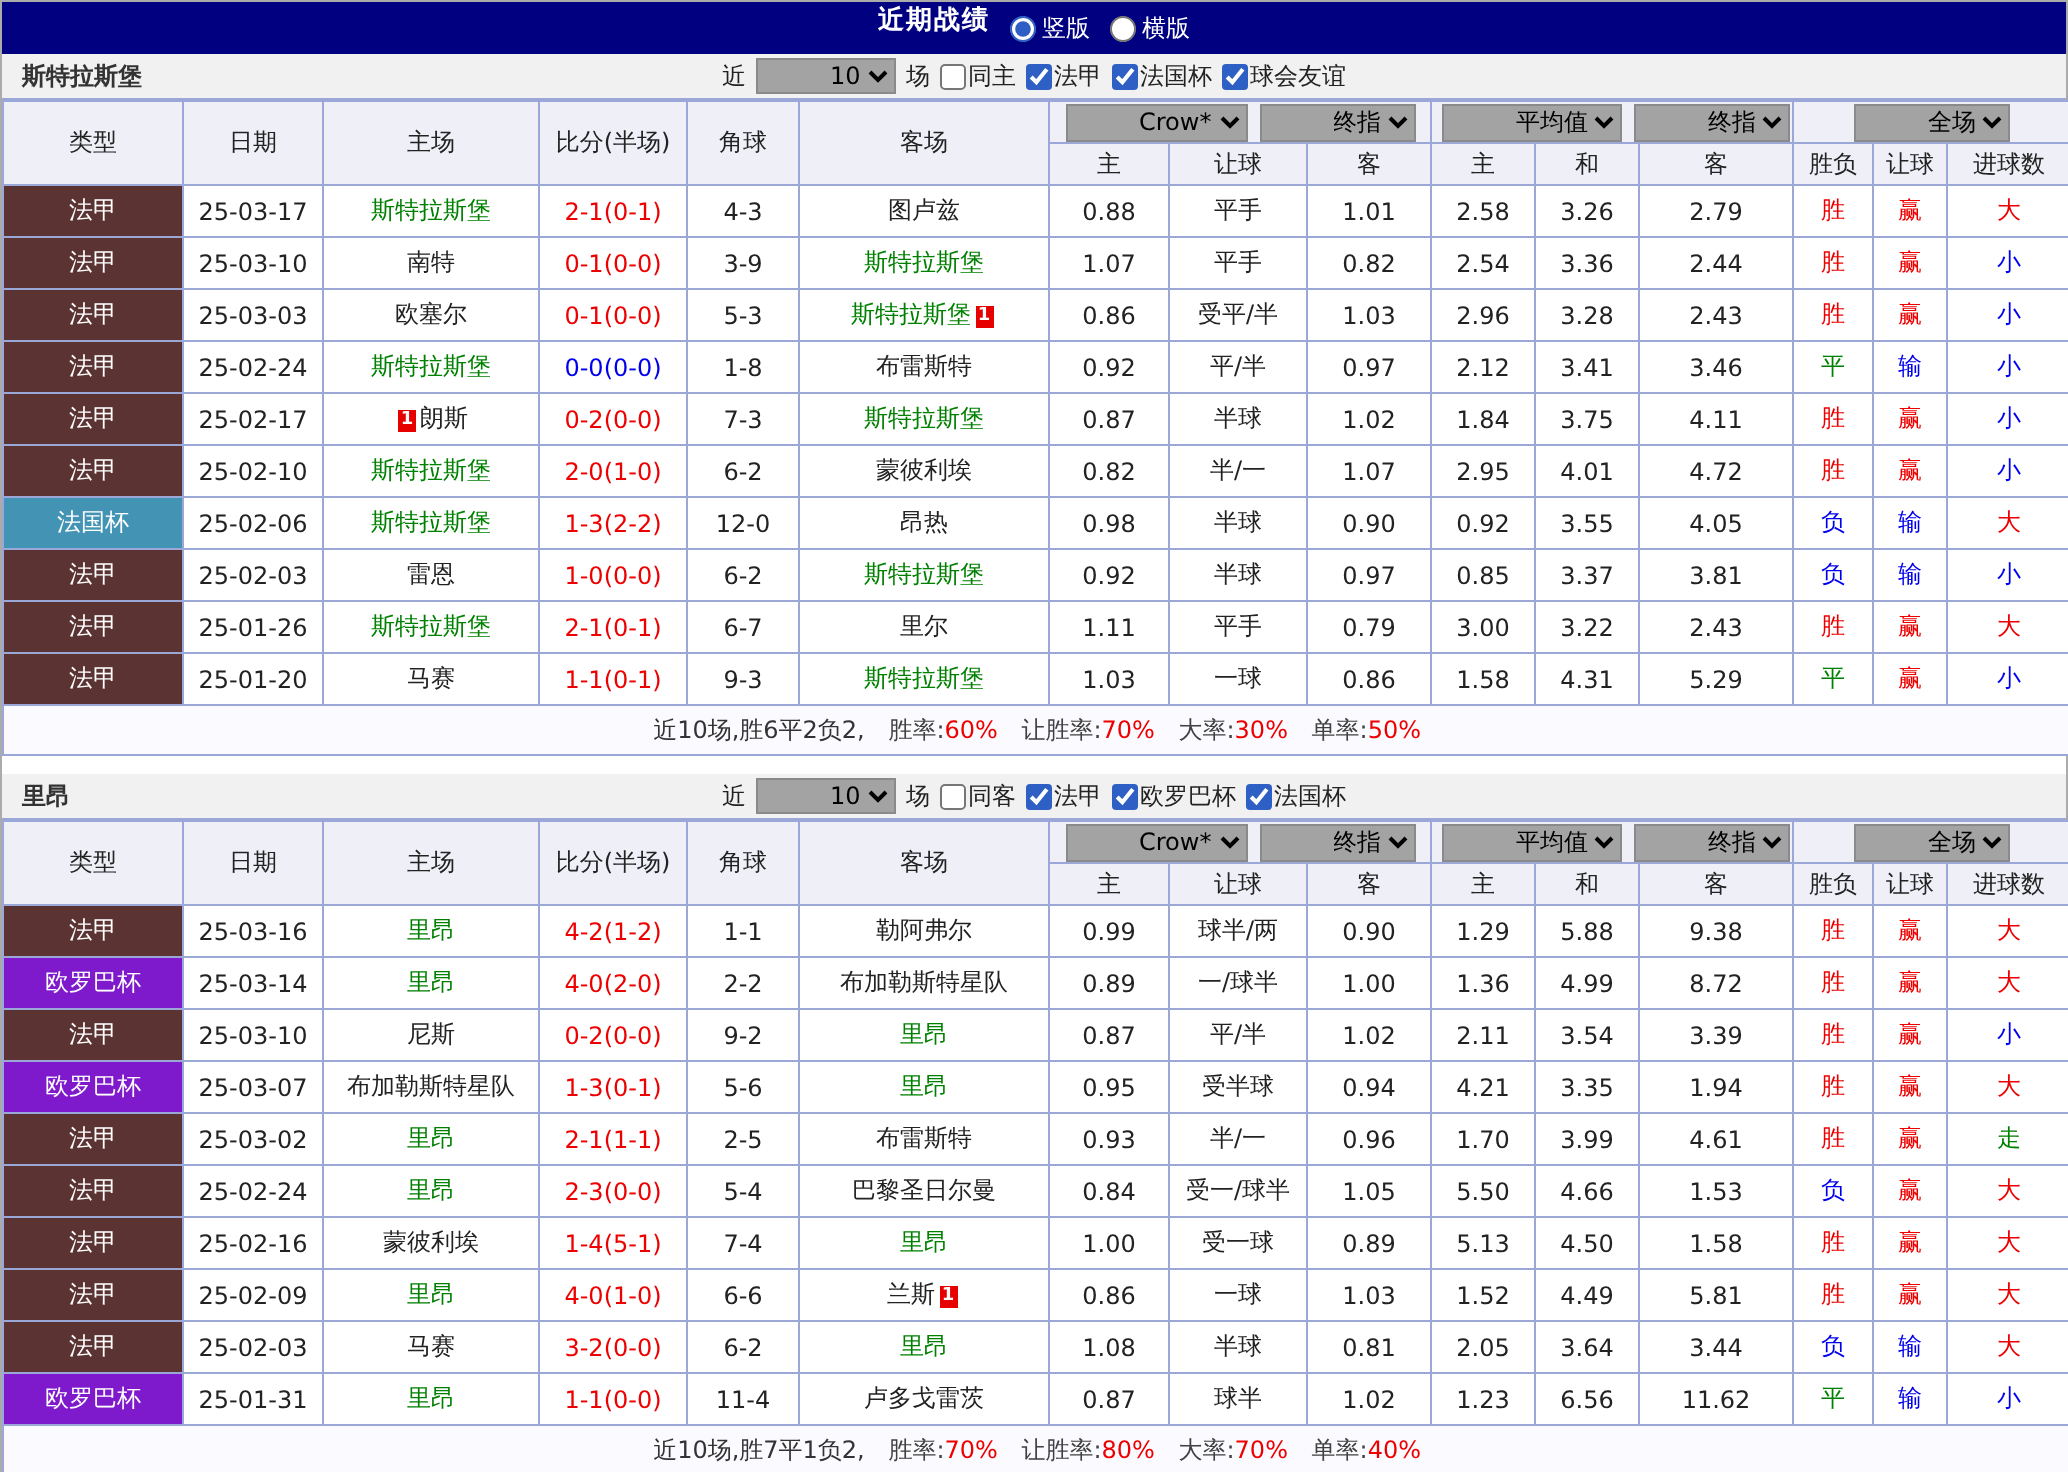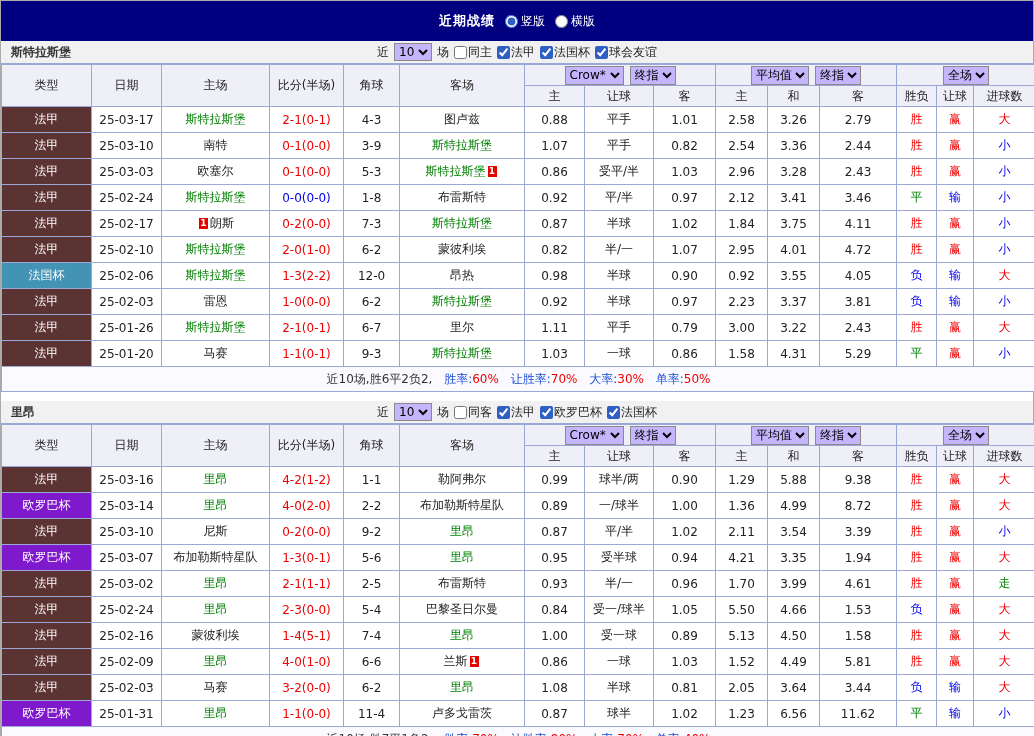--- a/index.html
+++ b/index.html
@@ -1,41 +1,41 @@
 <!DOCTYPE html>
 <html style="--topbar-bg: #000080; --border: #9AA7D7; --header-bg: #EFEFF8; --bar-bg: #F1F1F1; --red: #EE0000; --blue: #0000EE; --green: #008000;"><head>
 <meta charset="utf-8">
 <style>
   *{box-sizing:border-box;}
   html,body{margin:0;padding:0;}
   body{width:1034px;font-family:"DejaVu Sans","Liberation Sans",sans-serif;font-size:12px;color:#222;background:#fff;}
   .page{width:1034px;border:1px solid #ABABAB;padding-bottom:3px;background:#fff;}
-  .topbar{height:40px;background:var(--topbar-bg,#000080);display:flex;align-items:center;justify-content:center;gap:10px;color:#fff;}
+  .topbar{height:26px;background:var(--topbar-bg,#000080);display:flex;justify-content:center;gap:10px;color:#fff;}
   .topbar .title{font-weight:bold;font-size:13px;letter-spacing:1px;}
   .radio-label{display:inline-flex;align-items:center;gap:3px;cursor:pointer;font-size:12px;color:#fff;}
   input[type=radio],input[type=checkbox]{width:13px;height:13px;margin:0;accent-color:#2E5FC4;}
   .section + .section{margin-top:9px;}
   .section-bar{position:relative;height:23px;background:var(--bar-bg,#F1F1F1);border-bottom:1px solid var(--border,#9AA7D7);display:flex;align-items:center;justify-content:center;gap:5px;}
   .team-name{position:absolute;left:10px;font-weight:bold;color:#333;}
   .filter-label{display:inline-flex;align-items:center;gap:1px;cursor:pointer;}
   table{width:1034px;table-layout:fixed;border-collapse:collapse;}
   th,td{border:1px solid var(--border,#9AA7D7);text-align:center;padding:0 2px;overflow:hidden;white-space:nowrap;}
   thead th{background:var(--header-bg,#EFEFF8);font-weight:normal;height:21px;}
   .dd-th select{margin:0 3px;}
   tbody td{height:26px;background:#fff;}
   .type-cell{color:#fff;}
   tfoot td{height:25px;background:#FBFBFF;}
-  select{font-size:12px;height:19px;border:1px solid #8a8a8a;background:#c4b5fd;font-family:inherit;}
+  select{font-size:12px;height:19px;border:1px solid #8a8a8a;background:#a3a3a3;font-family:inherit;padding-left:32px;}
   .section-bar select{height:18px;}
   .c-red{color:var(--red,#EE0000);}
   .c-blue{color:var(--blue,#0000EE);}
   .c-green{color:var(--green,#008000);}
   .team-hl{color:var(--green,#008000);}
   .redcard{display:inline-block;background:#E60000;color:#fff;font-size:9px;font-weight:bold;line-height:11px;min-width:9px;height:11px;padding:0 1px;margin:0 2px;vertical-align:1px;text-align:center;}
-  .sum-label{margin-left:8px;color:#1d4ed8;}
+  .sum-label{margin-left:8px;color:#404040;}
   .sum-record{color:#333;}
 </style>
 </head>
 <body>
 
 <div class="page">
 
   <div class="topbar">
     <span class="title">近期战绩</span>
     <label class="radio-label">
@@ -243,21 +243,21 @@
           <tr>
             <td class="type-cell" style="background-color: rgb(92, 51, 51);">法甲</td>
             <td>25-02-03</td>
             <td><span>雷恩</span></td>
             <td class="c-red">1-0(0-0)</td>
             <td>6-2</td>
             <td><span class="team-hl">斯特拉斯堡</span></td>
             <td>0.92</td>
             <td>半球</td>
             <td>0.97</td>
-            <td>2.23</td>
+            <td>0.85</td>
             <td>3.37</td>
             <td>3.81</td>
             <td class="c-blue">负</td>
             <td class="c-blue">输</td>
             <td class="c-blue">小</td>
           </tr>
           <tr>
             <td class="type-cell" style="background-color: rgb(92, 51, 51);">法甲</td>
             <td>25-01-26</td>
             <td><span class="team-hl">斯特拉斯堡</span></td>

